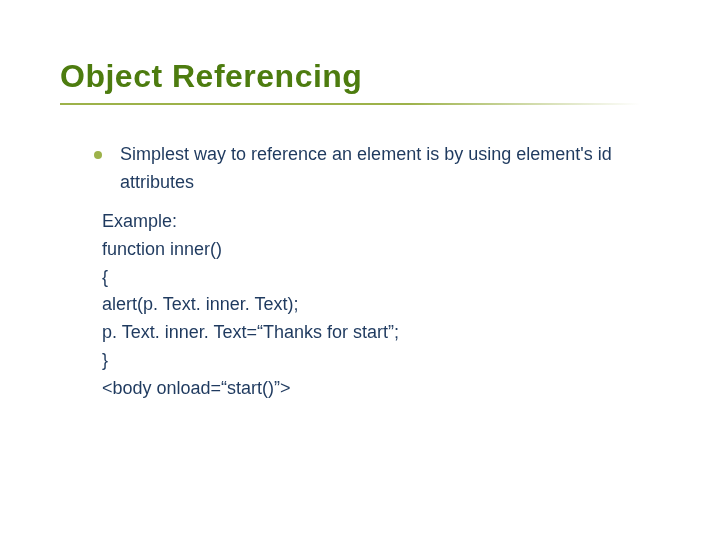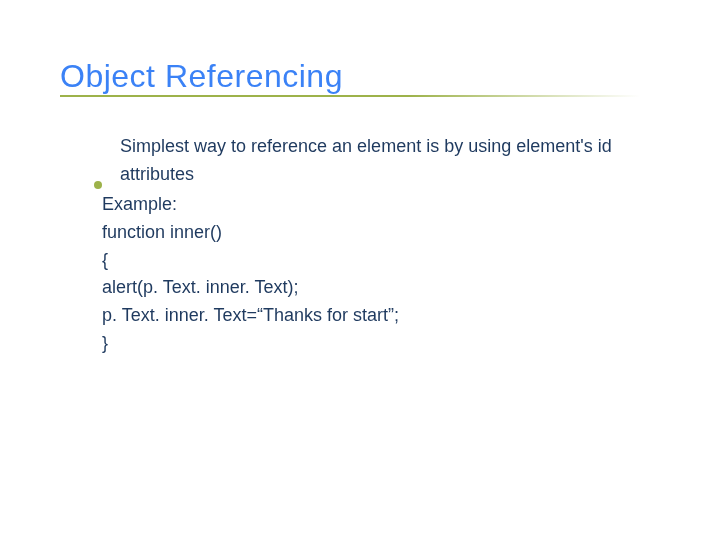--- a/index.html
+++ b/index.html
@@ -9,40 +9,41 @@
     background: #ffffff;
     font-family: Arial, Helvetica, sans-serif;
     position: relative;
     overflow: hidden;
   }
   .slide {
     padding: 58px 60px 40px 60px;
   }
   .title {
     font-size: 32px;
-    font-weight: 400;
-    color: #3b82f6;
+    font-weight: 700;
+    color: #4d7c0f;
+    margin-bottom: 8px;
     letter-spacing: 0.5px;
   }
   .title-underline {
     width: 580px;
     height: 2px;
     background: linear-gradient(to right, #9db24a 0%, #9db24a 60%, rgba(157,178,74,0) 100%);
     margin-bottom: 36px;
   }
   .content {
     color: #1f3a5f;
     font-size: 18px;
     line-height: 1.55;
     padding-left: 34px;
   }
   .bullet-row {
     display: flex;
-    align-items: flex-end;
-    margin-bottom: 2px;
+    align-items: flex-start;
+    margin-bottom: 11px;
   }
   .bullet-dot {
     width: 8px;
     height: 8px;
     border-radius: 50%;
     background: #9db24a;
     margin-top: 10px;
     margin-right: 18px;
     flex-shrink: 0;
   }
@@ -64,14 +65,15 @@
     <div class="bullet-row">
       <span class="bullet-dot"></span>
       <span class="bullet-text">Simplest way to reference an element is by using element's id attributes</span>
     </div>
     <div class="body-line">Example:</div>
     <div class="body-line">function inner()</div>
     <div class="body-line">{</div>
     <div class="body-line">alert(p. Text. inner. Text);</div>
     <div class="body-line">p. Text. inner. Text=“Thanks for start”;</div>
     <div class="body-line">}</div>
+    <div class="body-line">&lt;body onload=“start()”&gt;</div>
   </div>
 </div>
 
 </body></html>

